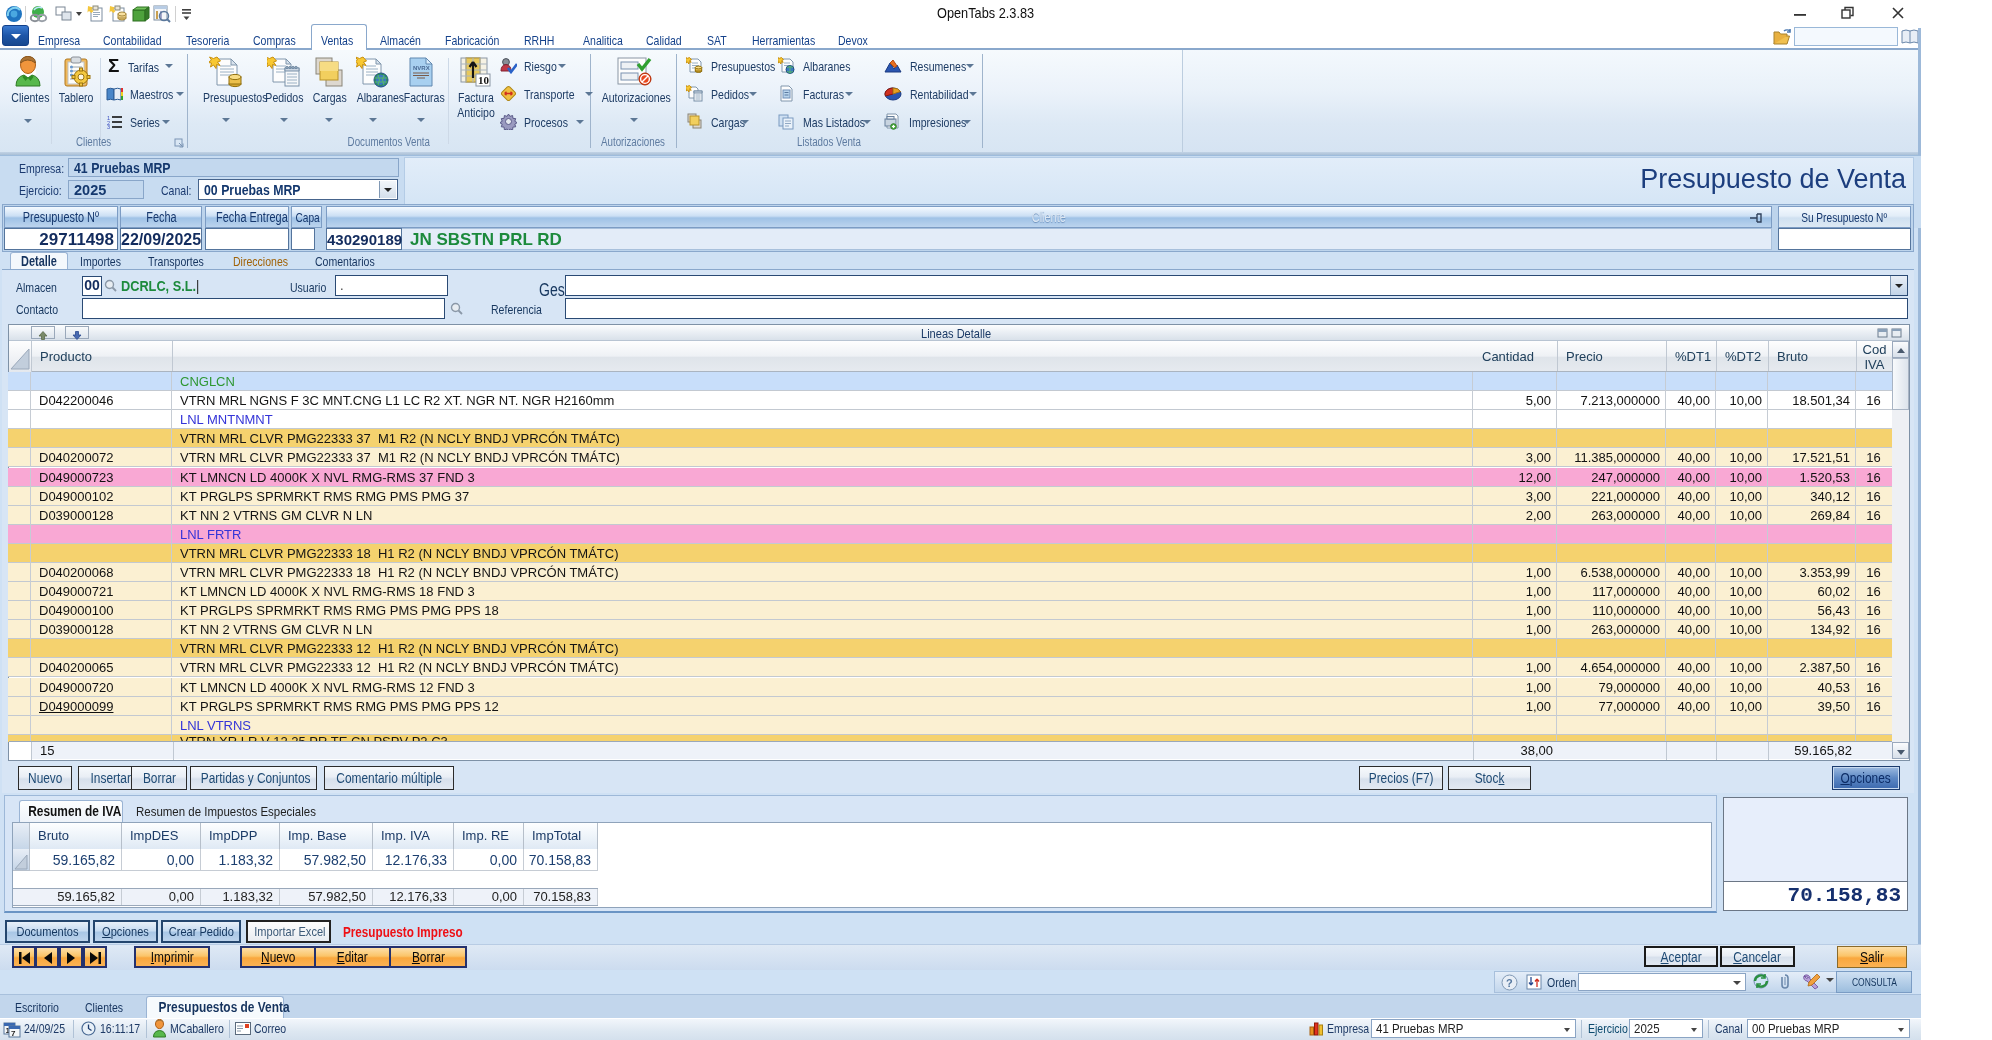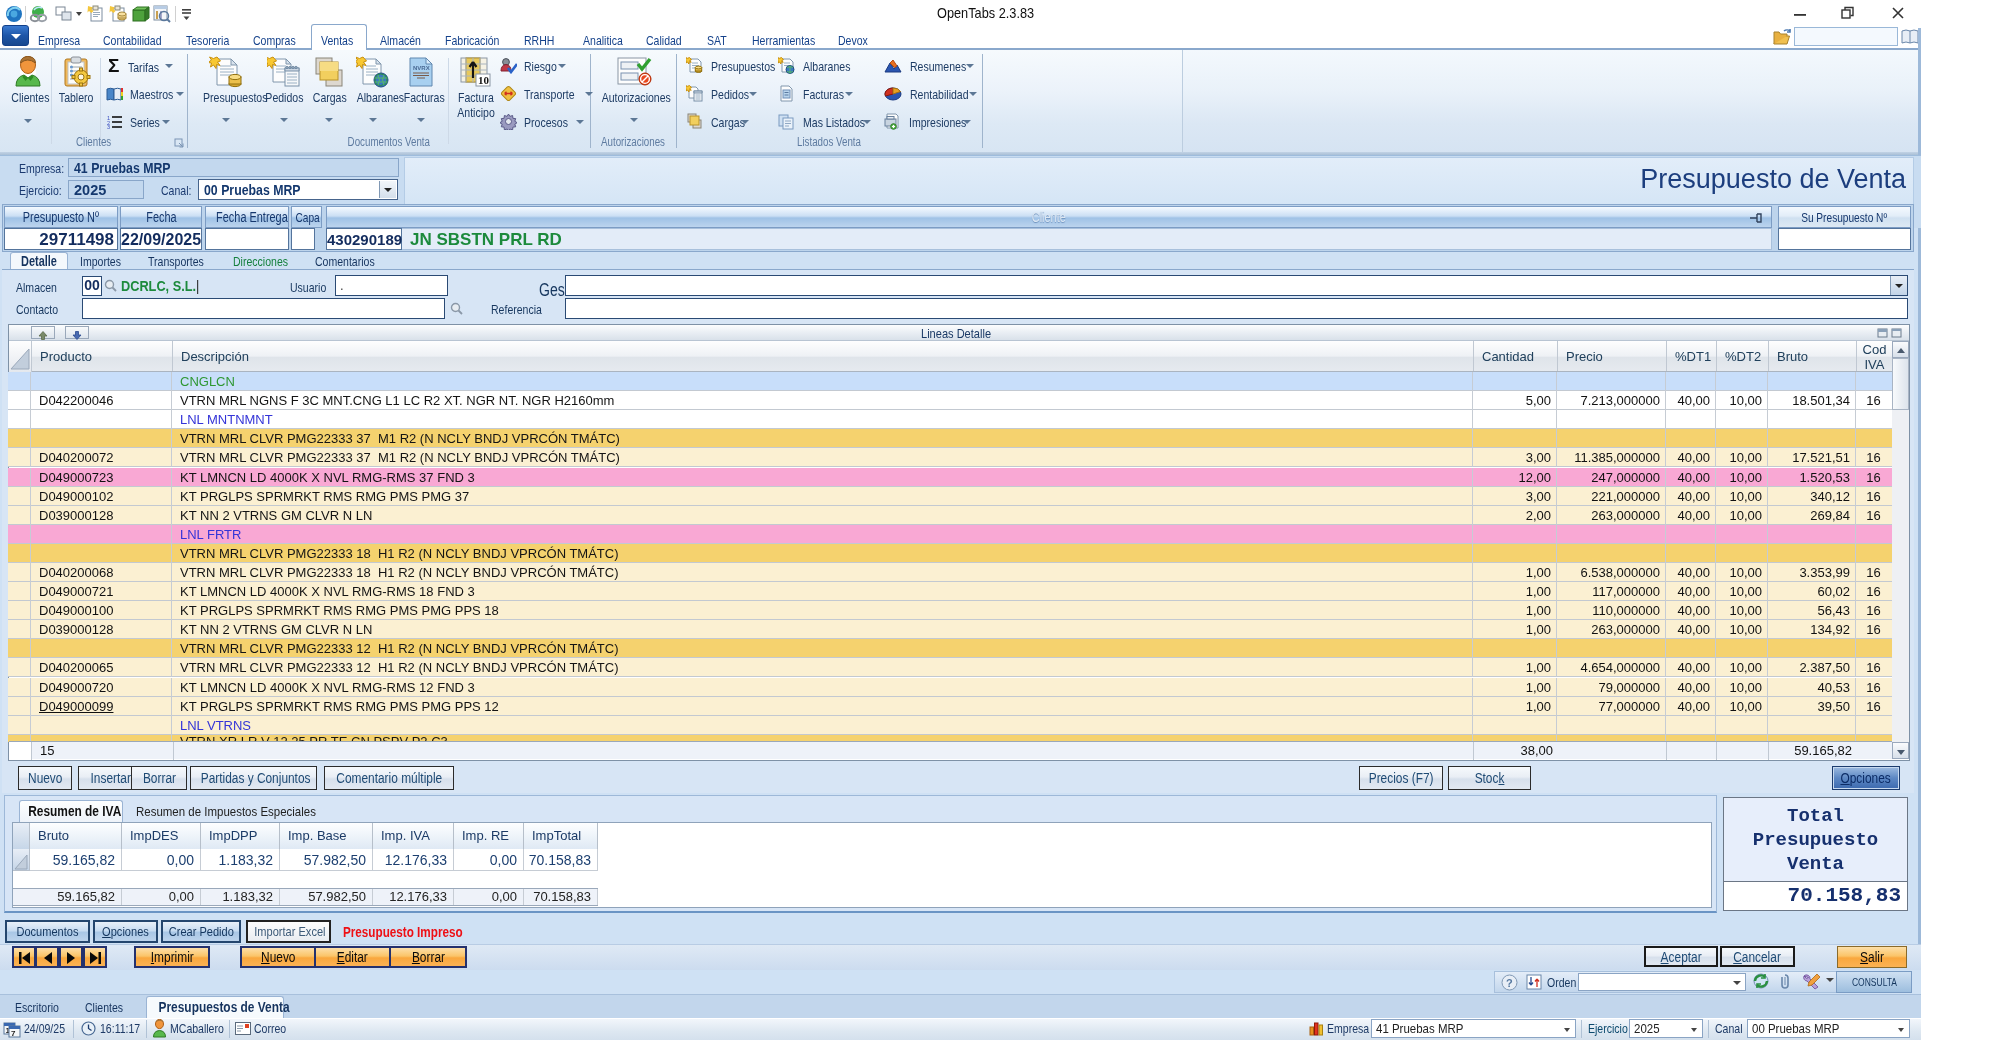--- a/index.html
+++ b/index.html
@@ -461,21 +461,21 @@
         <span style="display:block;text-align:right;font-size:15px;font-weight:bold;color:#132c5e;padding:2px 4px 0 0;">430290189</span>
       </div>
 <div class="abs" style="left:410px;top:202px;font-size:17px;font-weight:bold;color:#1c8a3c;">JN SBSTN PRL RD</div>
 <div class="ghead" style="left:1778px;top:178px;width:133px;height:22px;line-height:21px;background:linear-gradient(#f4f9fe,#e2edf8 45%,#cfe0f0 55%,#dde9f4);font-size:13px;"><span class="cxc">Su Presupuesto Nº</span></div>
 <div class="inp" style="left:1778px;top:200px;width:133px;height:22px;"></div>
 
 <div class="abs" style="left:2px;top:224px;width:1912px;height:18px;"></div>
 <div class="abs" style="left:10px;top:224px;width:58px;height:18px;background:#f4f8fc;border:1px solid #9ab4d4;border-bottom:none;border-radius:3px 3px 0 0;text-align:center;font-size:14px;font-weight:bold;color:#15335e;line-height:17px;"><span class="cxc">Detalle</span></div>
 <div class="abs" style="left:80px;top:226px;font-size:13.5px;color:#15335e;"><span class="cx">Importes</span></div>
 <div class="abs" style="left:148px;top:226px;font-size:13.5px;color:#15335e;"><span class="cx">Transportes</span></div>
-<div class="abs" style="left:233px;top:226px;font-size:13.5px;color:#15803d;"><span class="cx">Direcciones</span></div>
+<div class="abs" style="left:233px;top:226px;font-size:13.5px;color:#a16207;"><span class="cx">Direcciones</span></div>
 <div class="abs" style="left:315px;top:226px;font-size:13.5px;color:#15335e;"><span class="cx">Comentarios</span></div>
 <div class="abs" style="left:2px;top:241px;width:1912px;height:1px;background:#8aa8cc;"></div>
 
 <div class="abs" style="left:2px;top:242px;width:1912px;height:53px;background:#d7e5f5;"></div>
 <div class="abs" style="left:16px;top:252px;font-size:13.5px;color:#16365e;"><span class="cx">Almacen</span></div>
 <div class="inp" style="left:82px;top:248px;width:20px;height:20px;border-color:#2a4a74;">
         <span style="display:block;text-align:center;font-size:14px;font-weight:bold;color:#132c5e;">00</span>
       </div>
 <svg class="abs" style="left:104px;top:251px;" width="14" height="14" viewBox="0 0 14 14">
         <circle cx="5.5" cy="5.5" r="4" fill="#e8edf2" stroke="#8a98a8" stroke-width="1.4"></circle>
@@ -518,21 +518,20 @@
           <rect x="15" y="2" width="9" height="8" fill="#e8edf2" stroke="#6a7a8c"></rect>
           <rect x="15" y="2" width="9" height="2" fill="#8aa0b8"></rect>
         </svg>
 </div>
 
 <div class="abs" style="left:9px;top:313px;width:1883px;height:31px;background:linear-gradient(#fefefe,#eef1f5 50%,#dfe4ea 55%,#e6eaef);border-bottom:1px solid #aab4c0;">
   <div class="cell" style="left:0;width:23px;height:31px;border-right:1px solid #c0c8d2;background:linear-gradient(#fefefe,#e4e8ee);"><svg width="22" height="30" viewBox="0 0 22 30">
             <path d="M2 28 L20 8 V28 Z" fill="#c2cedc" stroke="#9aa8ba" stroke-width="1"></path>
           </svg></div>
   <div class="cell" style="left:23px;width:141px;border-right:1px solid #c0c8d2;line-height:31px;padding-left:8px;color:#20405c;">Producto</div>
-  <div class="cell" style="left:164px;width:1301px;border-right:1px solid #c0c8d2;line-height:31px;padding-left:8px;color:#20405c;">Descripción</div>
   <div class="cell" style="left:1465px;width:84px;border-right:1px solid #c0c8d2;line-height:31px;padding-left:8px;color:#20405c;">Cantidad</div>
   <div class="cell" style="left:1549px;width:109px;border-right:1px solid #c0c8d2;line-height:31px;padding-left:8px;color:#20405c;">Precio</div>
   <div class="cell" style="left:1658px;width:50px;border-right:1px solid #c0c8d2;line-height:31px;padding-left:8px;color:#20405c;">%DT1</div>
   <div class="cell" style="left:1708px;width:52px;border-right:1px solid #c0c8d2;line-height:31px;padding-left:8px;color:#20405c;">%DT2</div>
   <div class="cell" style="left:1760px;width:88px;border-right:1px solid #c0c8d2;line-height:31px;padding-left:8px;color:#20405c;">Bruto</div>
   <div class="cell" style="left:1848px;width:35px;line-height:15px;padding-top:1px;text-align:center;color:#20405c;">Cod<br>IVA</div>
 </div>
 <div class="gridrow" style="top:344px;height:19px;background:#c8defa;border-bottom:1px solid #c3c9d1;">
 <div class="cell" style="left:0;width:23px;height:19px;border-right:1px solid #c6ccd4;"></div>
 <div class="cell" style="left:23px;width:141px;height:19px;border-right:1px solid #c6ccd4;padding-left:8px;"></div>
@@ -812,21 +811,20 @@
 <div class="abs" style="left:13px;top:860px;width:585px;height:18px;background:#eef2f9;border-top:1px solid #9aa8ba;border-bottom:1px solid #9aa8ba;"></div>
 <div class="ivacell" style="left:30px;width:92px;top:861px;height:16px;border-right:1px solid #c6ccd4;color:#222;font-size:13px;line-height:16px;">59.165,82</div>
 <div class="ivacell" style="left:122px;width:79px;top:861px;height:16px;border-right:1px solid #c6ccd4;color:#222;font-size:13px;line-height:16px;">0,00</div>
 <div class="ivacell" style="left:201px;width:79px;top:861px;height:16px;border-right:1px solid #c6ccd4;color:#222;font-size:13px;line-height:16px;">1.183,32</div>
 <div class="ivacell" style="left:280px;width:93px;top:861px;height:16px;border-right:1px solid #c6ccd4;color:#222;font-size:13px;line-height:16px;">57.982,50</div>
 <div class="ivacell" style="left:373px;width:81px;top:861px;height:16px;border-right:1px solid #c6ccd4;color:#222;font-size:13px;line-height:16px;">12.176,33</div>
 <div class="ivacell" style="left:454px;width:70px;top:861px;height:16px;border-right:1px solid #c6ccd4;color:#222;font-size:13px;line-height:16px;">0,00</div>
 <div class="ivacell" style="left:524px;width:74px;top:861px;height:16px;border-right:1px solid #c6ccd4;color:#222;font-size:13px;line-height:16px;">70.158,83</div>
 
 <div class="abs" style="left:1723px;top:769px;width:185px;height:114px;border:1px solid #6b7685;background:#e7eefb;">
-  <div style="font-family:'Liberation Mono',monospace;font-weight:bold;color:#16306e;font-size:19px;text-align:center;line-height:24px;padding-top:6px;">Total<br>Presupuesto<br>Venta</div>
   <div class="abs" style="left:0;bottom:0;width:183px;height:29px;background:#fff;border-top:1px solid #6b7685;text-align:right;font-family:'Liberation Mono',monospace;font-weight:bold;color:#16306e;font-size:21px;line-height:28px;padding-right:6px;">70.158,83</div>
 </div>
 
 <div class="bbtn" style="left:5px;top:892px;width:85px;height:23px;line-height:19px;"><span class="cxb">Documentos</span></div>
 <div class="bbtn" style="left:93px;top:892px;width:65px;height:23px;line-height:19px;"><span class="cxb"><u>O</u>pciones</span></div>
 <div class="bbtn" style="left:161px;top:892px;width:80px;height:23px;line-height:19px;"><span class="cxb">Crear Pedido</span></div>
 <div class="abs" style="left:246px;top:892px;width:85px;height:23px;background:linear-gradient(#fdfdfd,#e8ecf1);border:2px solid #222;color:#3c5a78;font-size:13px;text-align:center;line-height:19px;"><span class="cxb">Importar Excel</span></div>
 <div class="abs" style="left:343px;top:895px;font-size:15px;font-weight:bold;color:#ee0f14;"><span class="cx">Presupuesto Impreso</span></div>
 
 <div class="abs" style="left:0;top:916px;width:1921px;height:26px;background:linear-gradient(#dfe9f5,#ccdcef);border-top:1px solid #b8cce4;"></div>

